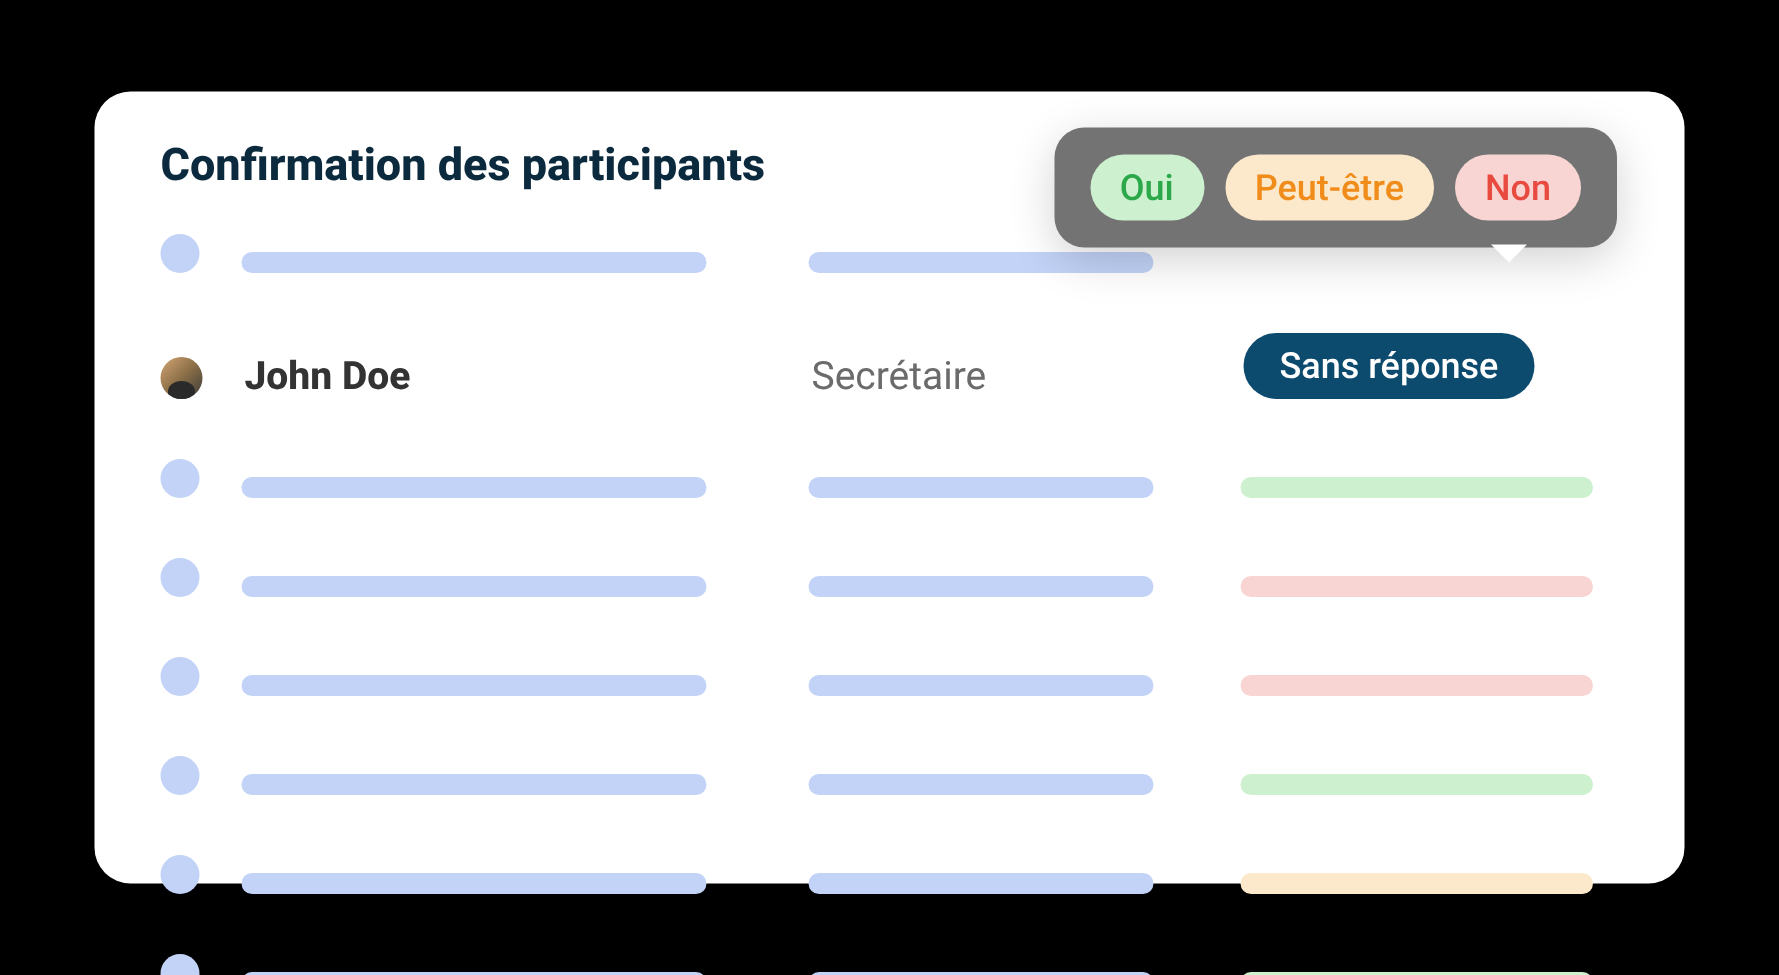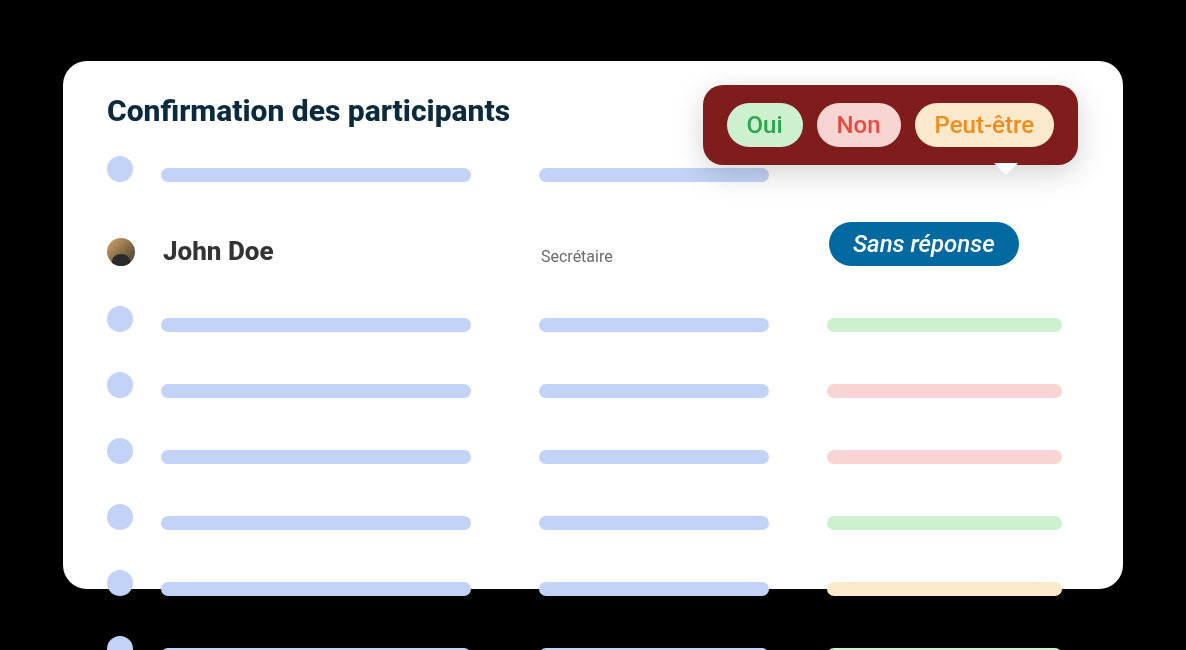--- a/index.html
+++ b/index.html
@@ -113,43 +113,42 @@
     .status-red { background: #f8d5d3; }
     .status-orange { background: #fce8cb; }
 
     .name-text {
       font-size: 26px;
       font-weight: 800;
       color: #333;
     }
 
     .role-text {
-      font-size: 16px;
+      font-size: 26px;
       font-weight: 400;
       color: #6b6b6b;
     }
 
     .status-badge {
       display: inline-flex;
       align-items: center;
       justify-content: center;
-      background: #0369a1;
+      background: #0c4a6e;
       color: #fff;
       font-size: 24px;
       font-weight: 500;
       padding: 8px 24px;
       border-radius: 24px;
-      font-style: italic;
     }
 
     .popover {
       position: absolute;
       top: 24px;
       right: 45px;
-      background: #7f1d1d;
+      background: #737373;
       border-radius: 20px;
       padding: 18px 24px;
       box-shadow: 0 8px 30px rgba(0,0,0,0.18);
       display: flex;
       gap: 14px;
       align-items: center;
     }
 
     .popover::after {
       content: '';
@@ -293,16 +292,16 @@
         </div>
       <div class="col-status">
           <div class="skel-status status-green"></div>
         </div>
     </div>
 
   </div>
 
   <div class="popover">
     <div class="opt opt-yes">Oui</div>
+    <div class="opt opt-maybe">Peut-être</div>
     <div class="opt opt-no">Non</div>
-    <div class="opt opt-maybe">Peut-être</div>
   </div>
 </div>
 
 </body></html>

